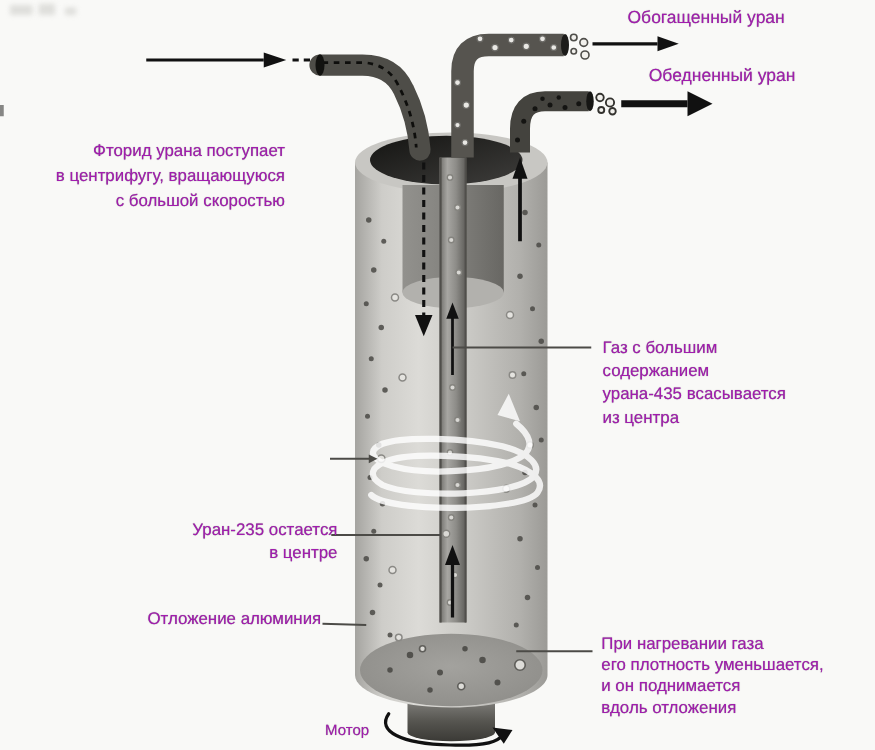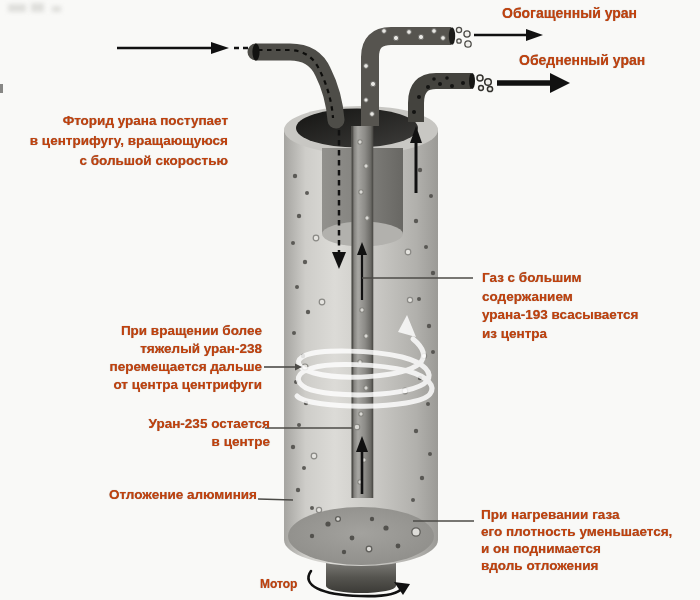--- a/index.html
+++ b/index.html
@@ -3,22 +3,22 @@
 <meta charset="utf-8">
 <style>
   html,body { margin:0; padding:0; }
   .stage {
     position:relative; width:700px; height:600px;
     background:#f9f9f7; overflow:hidden;
     font-family:"Liberation Sans", sans-serif;
   }
   .stage svg { position:absolute; left:0; top:0; }
   .lbl {
-    position:absolute; font-weight:bold; font-size:13.5px; line-height:18px;
-    color:#c2410c; white-space:pre-line;
+    position:absolute; font-weight:normal; font-size:13.5px; line-height:18px;
+    color:#a21caf; white-space:pre-line;
     text-shadow:0 0 .7px rgba(25,25,25,.55);
   }
   .lbl-feed     { right:472px; top:63px;  text-align:right; line-height:20px;margin-top:48px; }
   .lbl-enriched { left:502px;  top:4px;   font-size:14px; }
   .lbl-depleted { left:519px;  top:51px;  font-size:14px; }
   .lbl-gas      { left:482px;  top:269px; line-height:18.5px; }
   .lbl-u238     { right:438px; top:322px; text-align:right; }
   .lbl-u235     { right:430px; top:415px; text-align:right; }
   .lbl-alum     { right:443px; top:486px; }
   .lbl-heat     { left:481px;  top:506px; line-height:17px; }
@@ -284,26 +284,22 @@
     <polygon points="295,363.5 295,370.5 302,367" fill="#4c4b47"></polygon>
   </svg>
 
   <div class="lbl lbl-feed">Фторид урана поступает
 в центрифугу, вращающуюся
 с большой скоростью</div>
   <div class="lbl lbl-enriched">Обогащенный уран</div>
   <div class="lbl lbl-depleted">Обедненный уран</div>
   <div class="lbl lbl-gas">Газ с большим
 содержанием
-урана-193 всасывается
+урана-435 всасывается
 из центра</div>
-  <div class="lbl lbl-u238">При вращении более
-тяжелый уран-238
-перемещается дальше
-от центра центрифуги</div>
   <div class="lbl lbl-u235">Уран-235 остается
 в центре</div>
   <div class="lbl lbl-heat">При нагревании газа
 его плотность уменьшается,
 и он поднимается
 вдоль отложения</div>
   <div class="lbl lbl-alum">Отложение алюминия</div>
   <div class="lbl lbl-motor">Мотор</div>
 
 </div>

